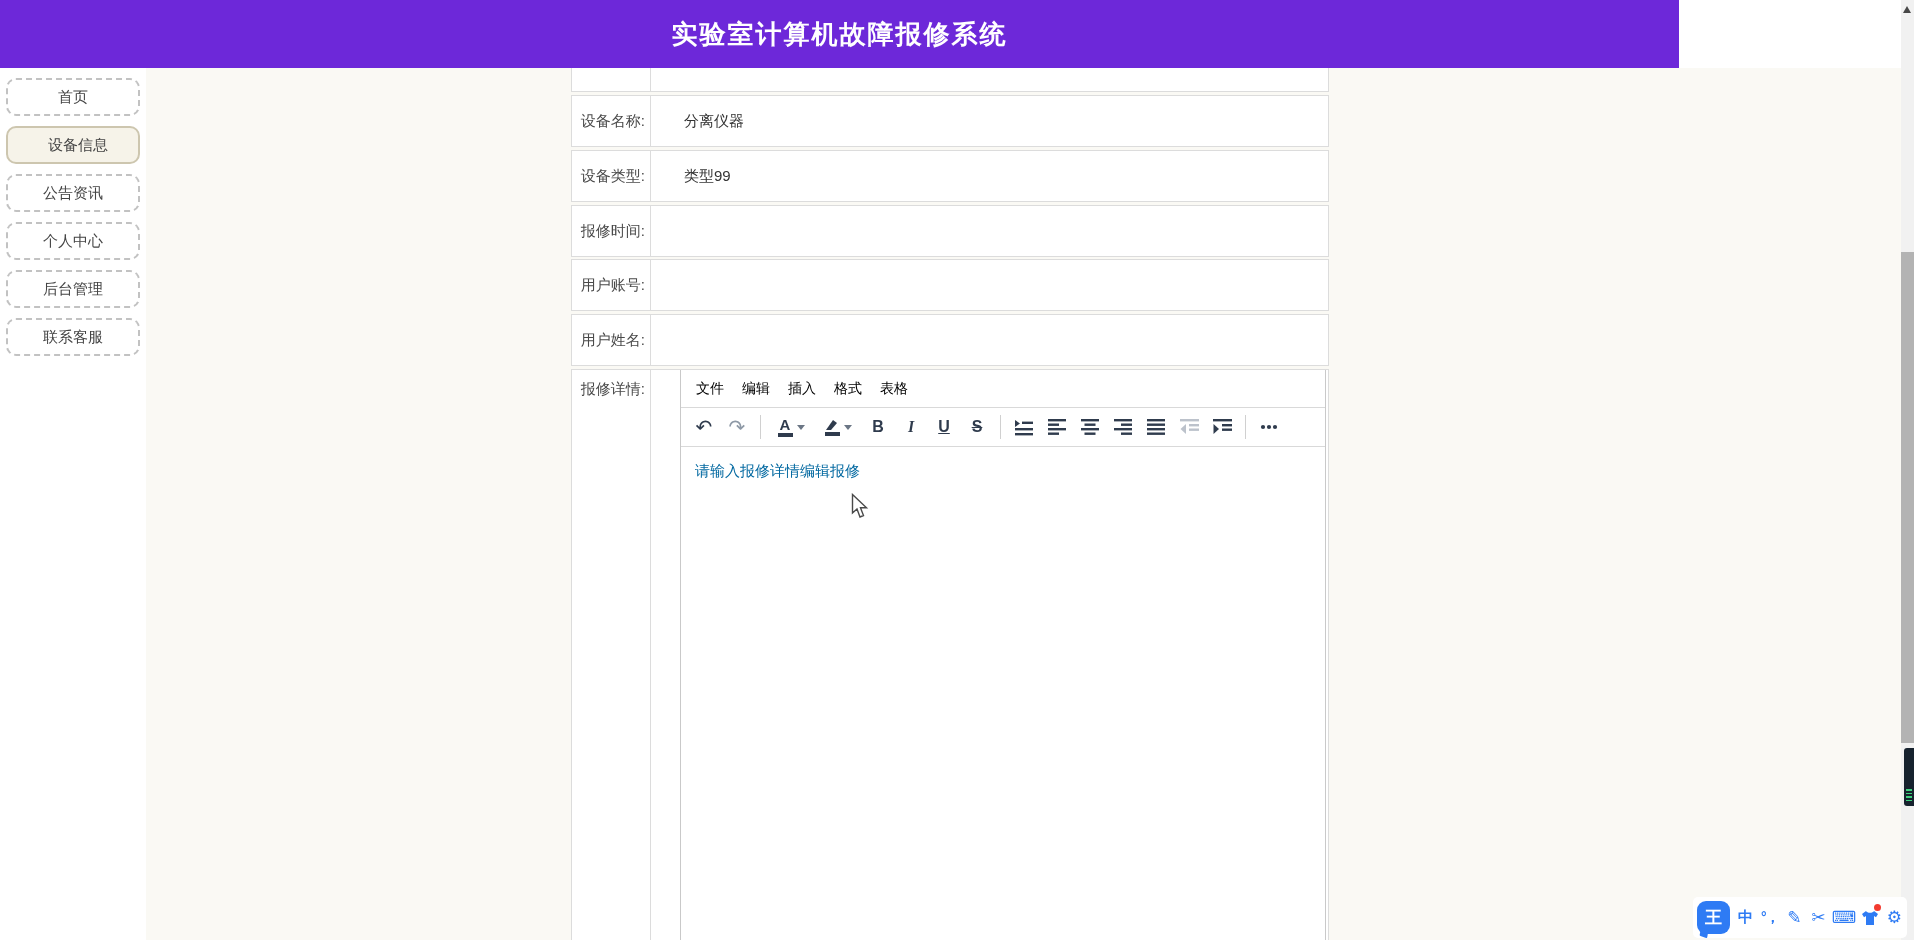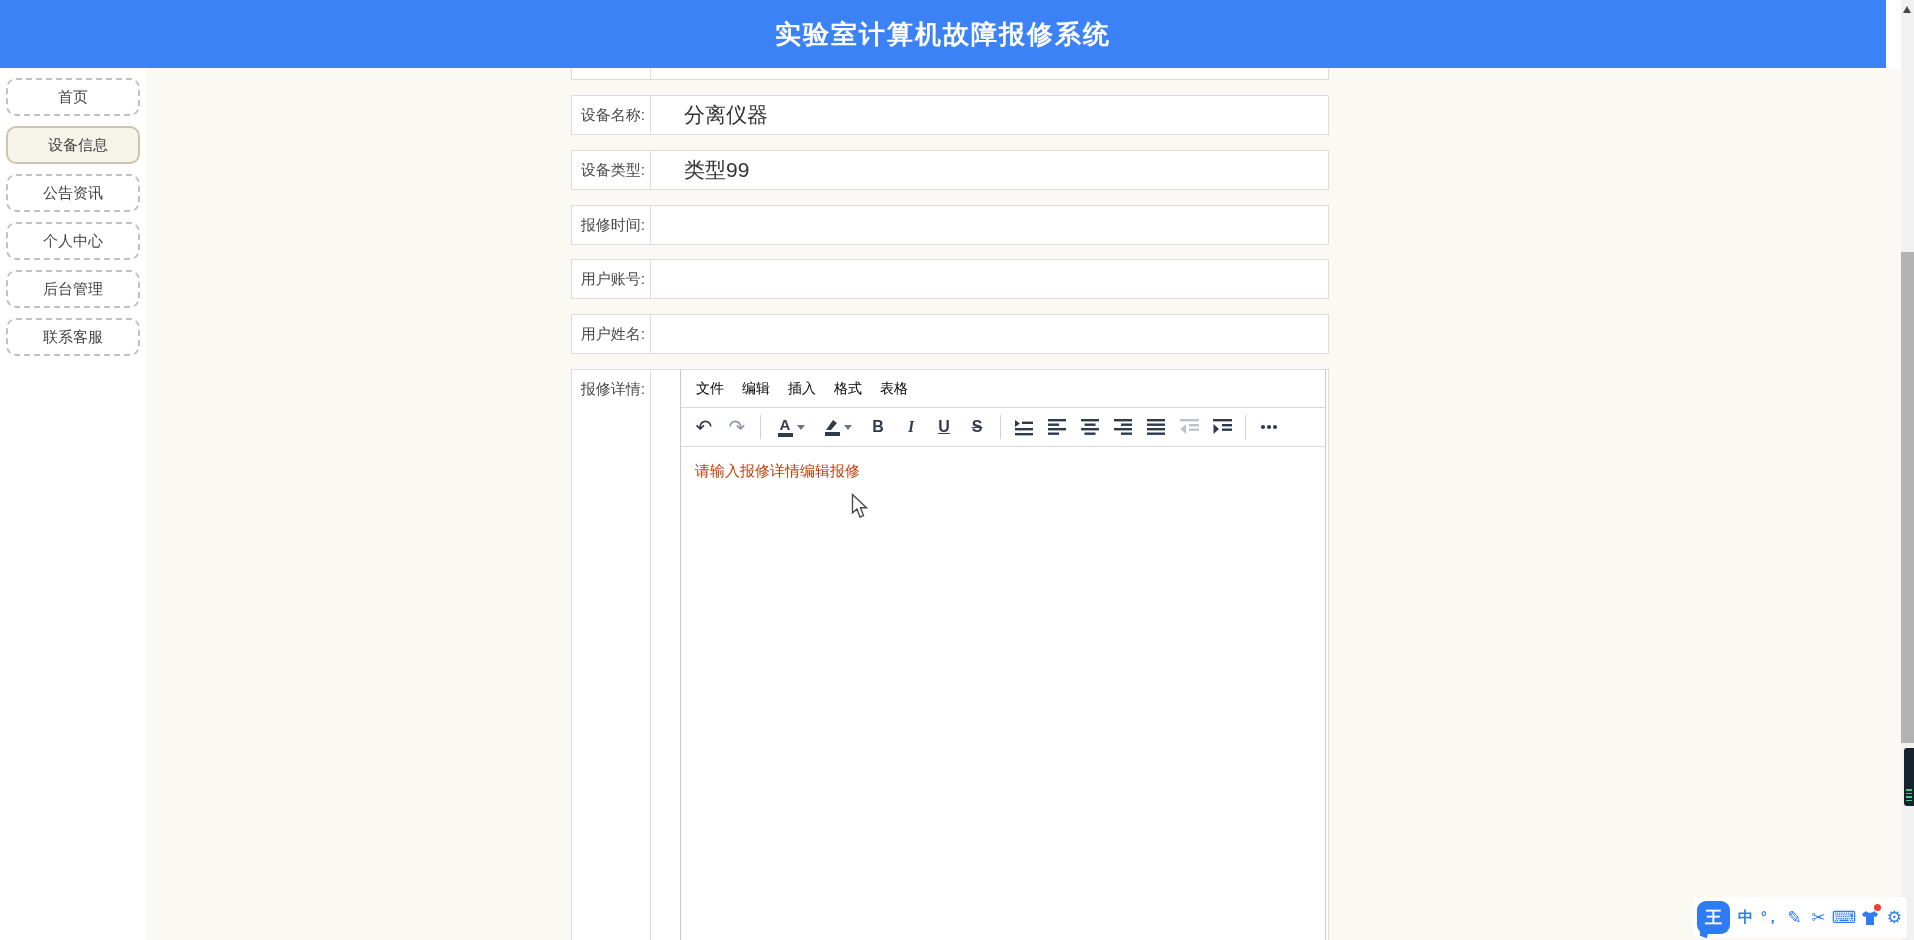--- a/index.html
+++ b/index.html
@@ -4,44 +4,44 @@
 <style>
   * { box-sizing: border-box; }
   html,body { margin:0; padding:0; }
   body {
     width:1914px; height:940px; position:relative; overflow:hidden;
     background:#ffffff;
     font-family:"Liberation Sans","DejaVu Sans",sans-serif;
   }
   
   .header {
-    position:absolute; left:0; top:0; width:1886px; height:68px;
-    background:#3b82f6; display:flex; align-items:center; justify-content:center;
+    position:absolute; left:0; top:0; width:1679px; height:68px;
+    background:#6d28d9; display:flex; align-items:center; justify-content:center;
   }
   .header .title { color:#ffffff; font-size:26px; font-weight:600; letter-spacing:2px; }
   
   .sidebar { position:absolute; left:0; top:68px; width:146px; height:872px; background:#ffffff; }
   .side-btn {
     position:absolute; left:6px; width:134px; height:38px;
     border:2px dashed #c2c2c2; border-radius:10px; background:#ffffff;
     display:flex; align-items:center; justify-content:center;
     font-size:15px; color:#444; cursor:pointer;
   }
   .side-btn.active { border:2px solid #cdc6af; background:#f6f3e9;padding-left:10px; }
   
   .main { position:absolute; left:146px; top:68px; width:1755px; height:872px; background:#faf9f4; overflow:hidden; }
   .form-row {
-    position:absolute; left:425px; width:758px; height:40px;
+    position:absolute; left:425px; width:758px; height:52px;
     background:#ffffff; border:1px solid #dcdcdc; display:flex;
   }
   .row-label {
     width:79px; border-right:1px solid #dcdcdc; display:flex; align-items:center;
     justify-content:flex-end; padding-right:5px; font-size:15px; color:#4a4a4a; flex-shrink:0;
   }
-  .row-value { flex:1; display:flex; align-items:center; padding-left:33px; font-size:21px; color:#333; }
+  .row-value { flex:1; display:flex; align-items:center; padding-left:33px; font-size:15px; color:#333; }
   
   .detail-row {
     position:absolute; left:425px; top:301px; width:758px; height:700px;
     background:#ffffff; border:1px solid #dcdcdc;
   }
   .detail-row .row-label { position:absolute; left:0; top:0; bottom:0; align-items:flex-start; padding-top:10px; border-right:1px solid #dcdcdc; }
   .editor {
     position:absolute; left:108px; top:0; width:646px; height:700px;
     background:#ffffff; border-left:1px solid #c9c9c9; border-right:1px solid #c9c9c9;
   }
@@ -56,21 +56,21 @@
   .tsep { width:1px; height:24px; background:#d0d0d0; margin:0 8px 0 5px; flex-shrink:0; }
   .glyph { font-size:20px; line-height:1; }
   .letter { font-size:16px; font-weight:bold; }
   .letter.it { font-family:"Liberation Serif","DejaVu Serif",serif; font-style:italic; font-weight:bold; }
   .letter.ul { text-decoration:underline; }
   .letter.st { text-decoration:line-through; font-weight:bold; }
   .color-stack { display:flex; flex-direction:column; align-items:center; line-height:1; }
   .color-stack .bar { width:15px; height:4px; background:#2f3b4d; margin-top:1px; }
   .chev { width:0; height:0; border-left:4px solid transparent; border-right:4px solid transparent; border-top:5px solid #6b7685; margin-left:4px; }
   .tbtn.disabled svg rect, .tbtn.disabled svg polygon { fill:#bcc2cb; }
-  .econtent { padding:15px 14px; font-size:15px; color:#c2410c; }
+  .econtent { padding:15px 14px; font-size:15px; color:#0369a1; }
   
   .cursor { position:absolute; left:705px; top:425px; pointer-events:none; }
   
   .scrollbar { position:absolute; right:0; top:0; width:13px; height:940px; background:#f1f1f1; }
   .sb-up { position:absolute; top:6px; left:2px; width:0; height:0; border-left:4.5px solid transparent; border-right:4.5px solid transparent; border-bottom:7px solid #474747; }
   .sb-thumb { position:absolute; top:252px; left:0; width:13px; height:491px; background:#b3b3b3; }
   
   .edge-widget {
     position:absolute; left:1904px; top:748px; width:10px; height:58px;
     background:#16222e; border-radius:3px 0 0 3px;

